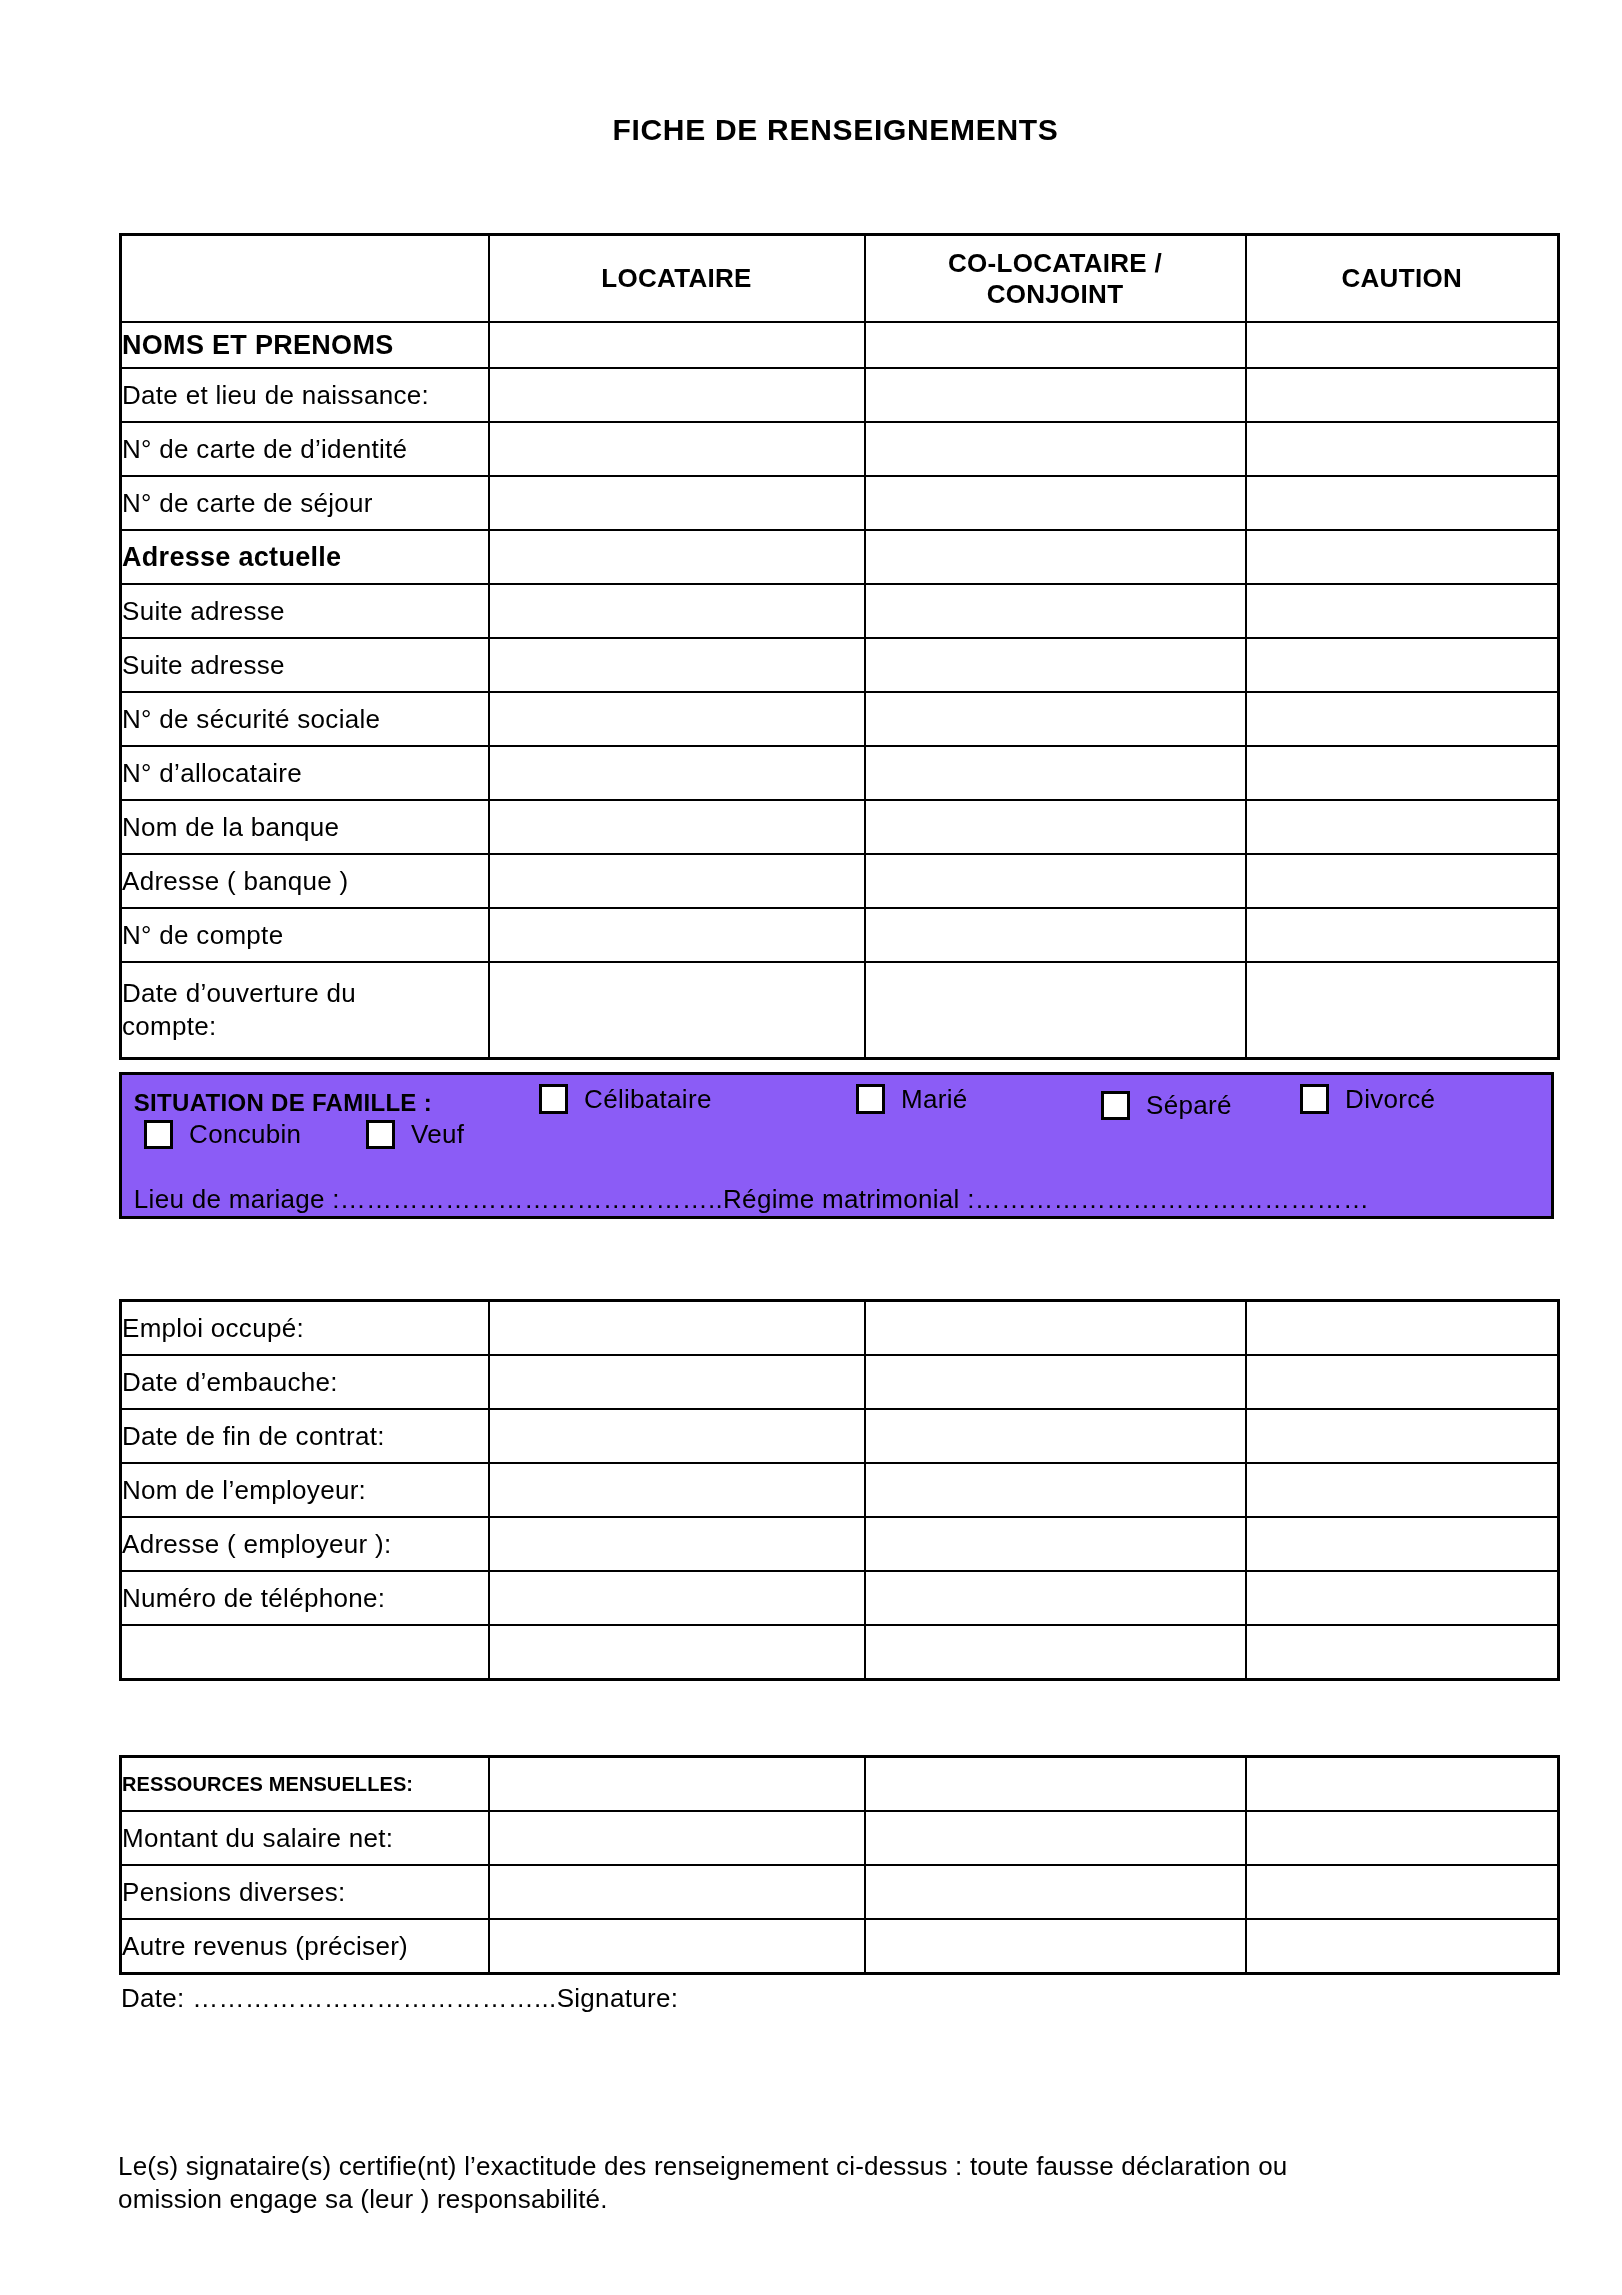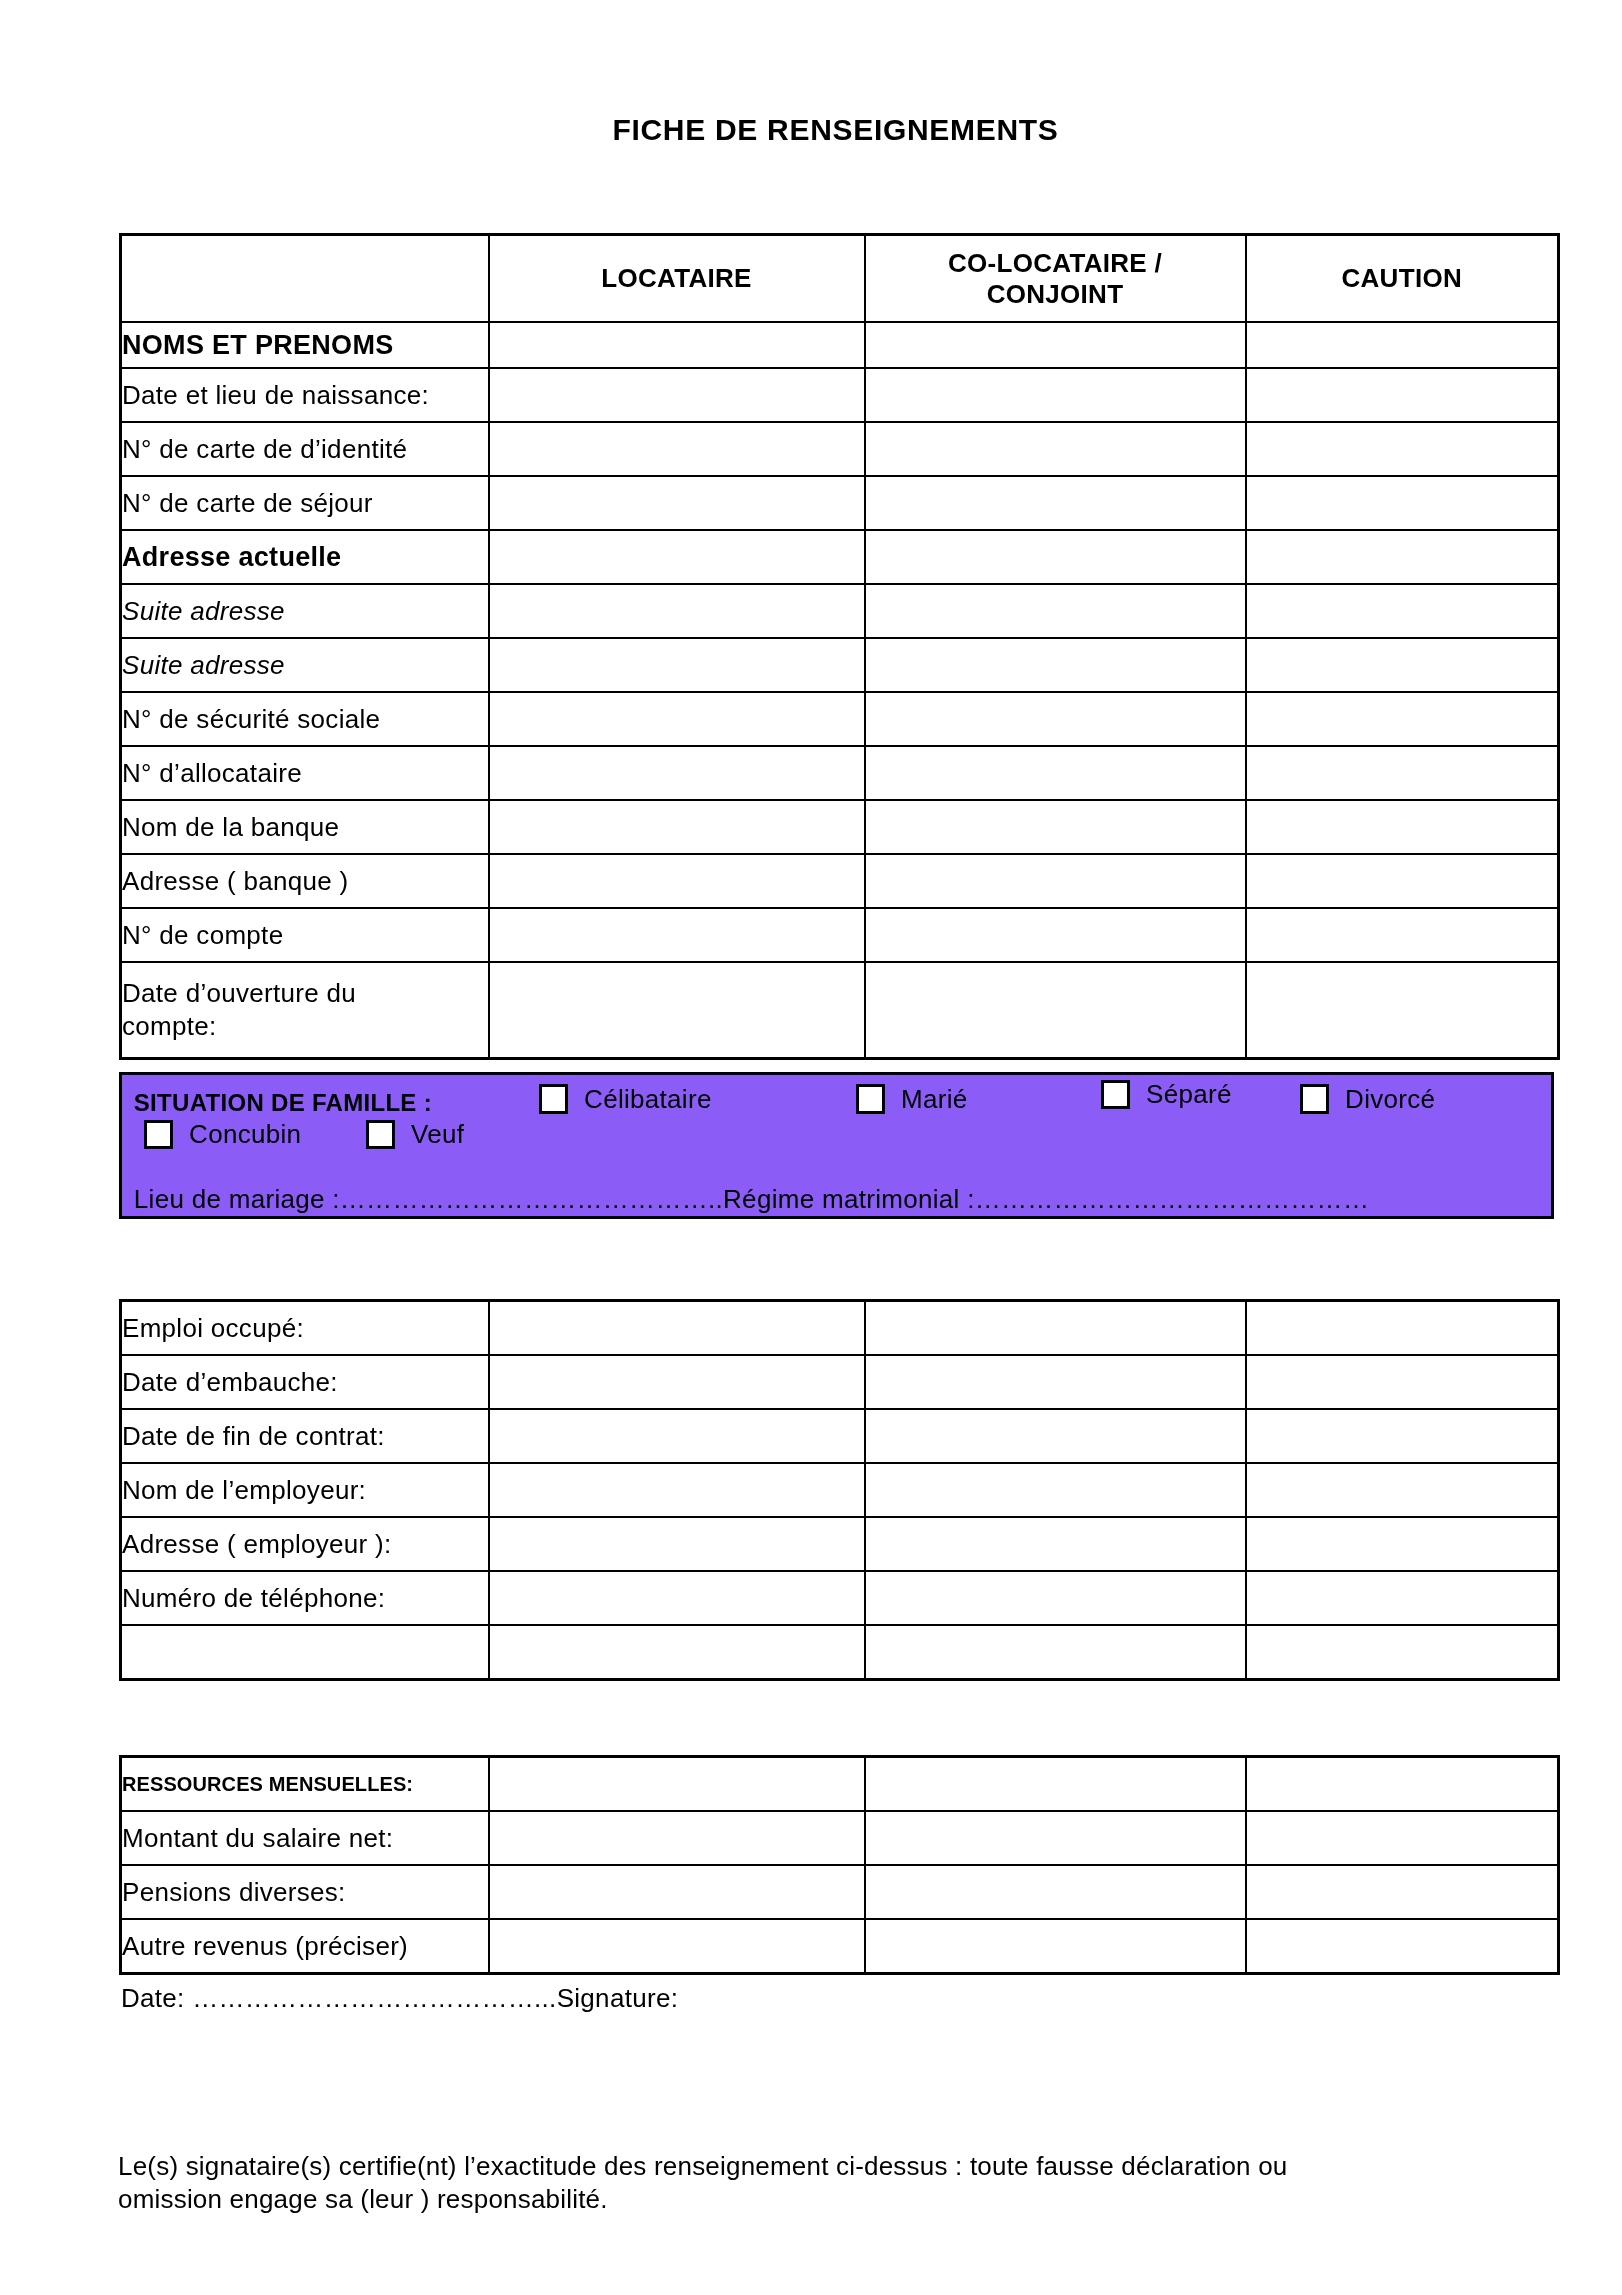--- a/index.html
+++ b/index.html
@@ -22,21 +22,21 @@
     margin-top:48px;
   }
   table.form-table td{
     border:2.6px solid #000;
     padding:0;
     vertical-align:middle;
     background:#fff;
   }
   td.lbl{padding-left:9.8px;font-size:26px;letter-spacing:0.3px;}
   td.lbl.bold{font-weight:bold;font-size:27px;}
-  td.lbl.italic{font-style:italic;}
+  td.lbl.italic{}
   td.lbl.prof-title{font-weight:bold;font-size:23.6px;}
   td.lbl.res-title{font-weight:bold;font-size:20px;letter-spacing:0.1px;}
   td.hdr{
     font-weight:bold;font-size:26px;text-align:center;vertical-align:top;
     padding-top:15.7px;letter-spacing:0.3px;
   }
   .pre{white-space:pre-line;}
   tr.h130 td{height:85px;}
   tr.h68 td{height:44px;}
   tr.h80 td{height:52px;}
@@ -180,21 +180,21 @@
     <div class="family-title">SITUATION DE FAMILLE :</div>
 
     <div class="chk-group" style="left:397px;top:8.5px;">
       <span class="checkbox"></span>
       <span class="chk-label">Célibataire</span>
     </div>
     <div class="chk-group" style="left:714px;top:8.5px;">
       <span class="checkbox"></span>
       <span class="chk-label">Marié</span>
     </div>
-    <div class="chk-group" style="left:959px;top:4px;">
+    <div class="chk-group" style="left:959px;top:15px;">
       <span class="checkbox"></span>
       <span class="chk-label">Séparé</span>
     </div>
     <div class="chk-group" style="left:1158px;top:8.5px;">
       <span class="checkbox"></span>
       <span class="chk-label">Divorcé</span>
     </div>
 
     <div class="chk-group" style="left:2px;top:44px;">
       <span class="checkbox"></span>

